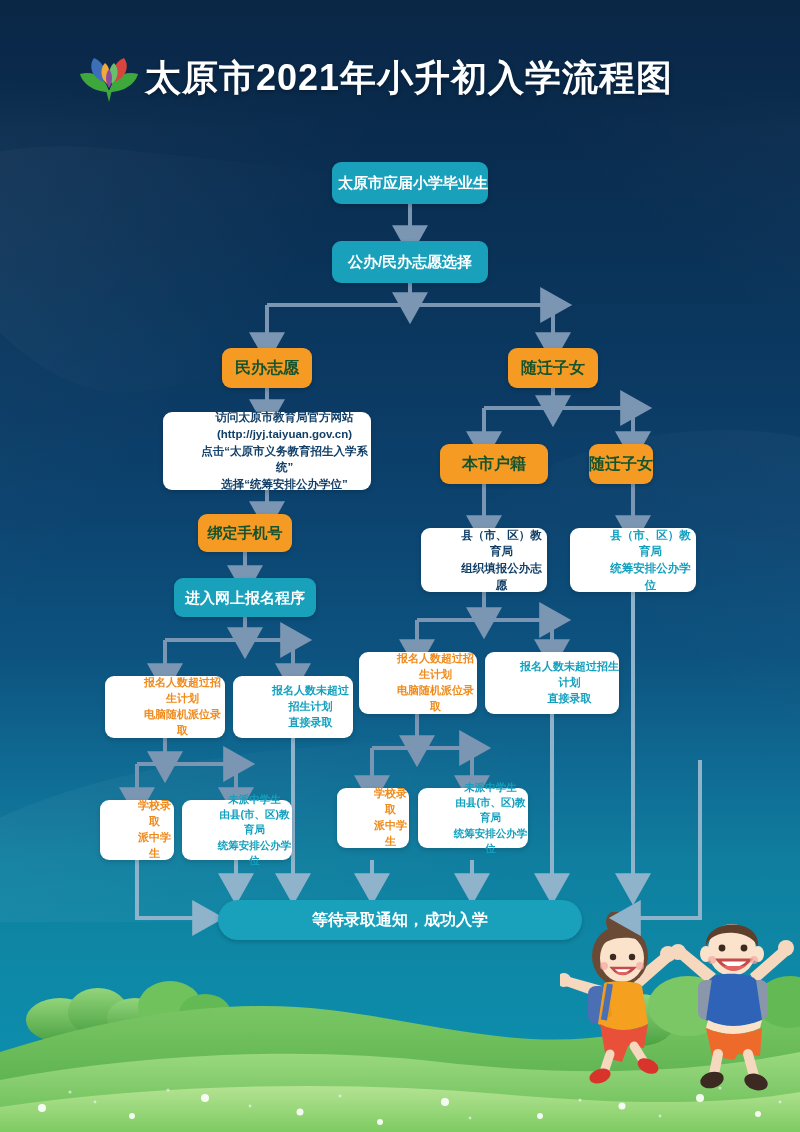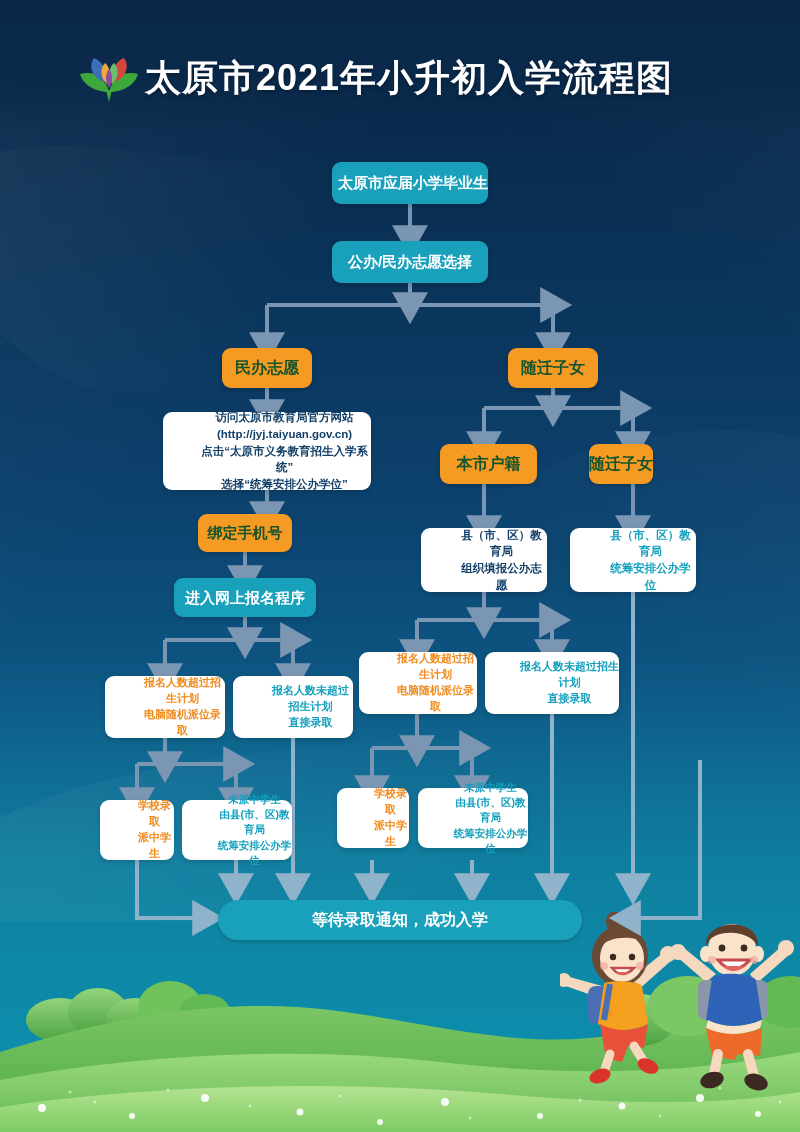--- a/index.html
+++ b/index.html
@@ -323,21 +323,21 @@
       <span>随迁子女</span>
     </div>
 
     <div class="node white" style="left:163px; top:412px; width:208px; height:78px; font-size:11.5px; flex-direction:column;">
       <span class="t-navy">访问太原市教育局官方网站</span>
       <span class="t-navy">(http://jyj.taiyuan.gov.cn)</span>
       <span class="t-navy">点击“太原市义务教育招生入学系统”</span>
       <span class="t-navy">选择“统筹安排公办学位”</span>
     </div>
 
-    <div class="node orange" style="left:440px; top:444px; width:97px; height:40px; font-size:16px;">
+    <div class="node orange" style="left:440px; top:444px; width:108px; height:40px; font-size:16px;">
       <span>本市户籍</span>
     </div>
 
     <div class="node orange" style="left:589px; top:444px; width:64px; height:40px; font-size:16px;">
       <span>随迁子女</span>
     </div>
 
     <div class="node orange" style="left:198px; top:514px; width:94px; height:38px; font-size:15px;">
       <span>绑定手机号</span>
     </div>

